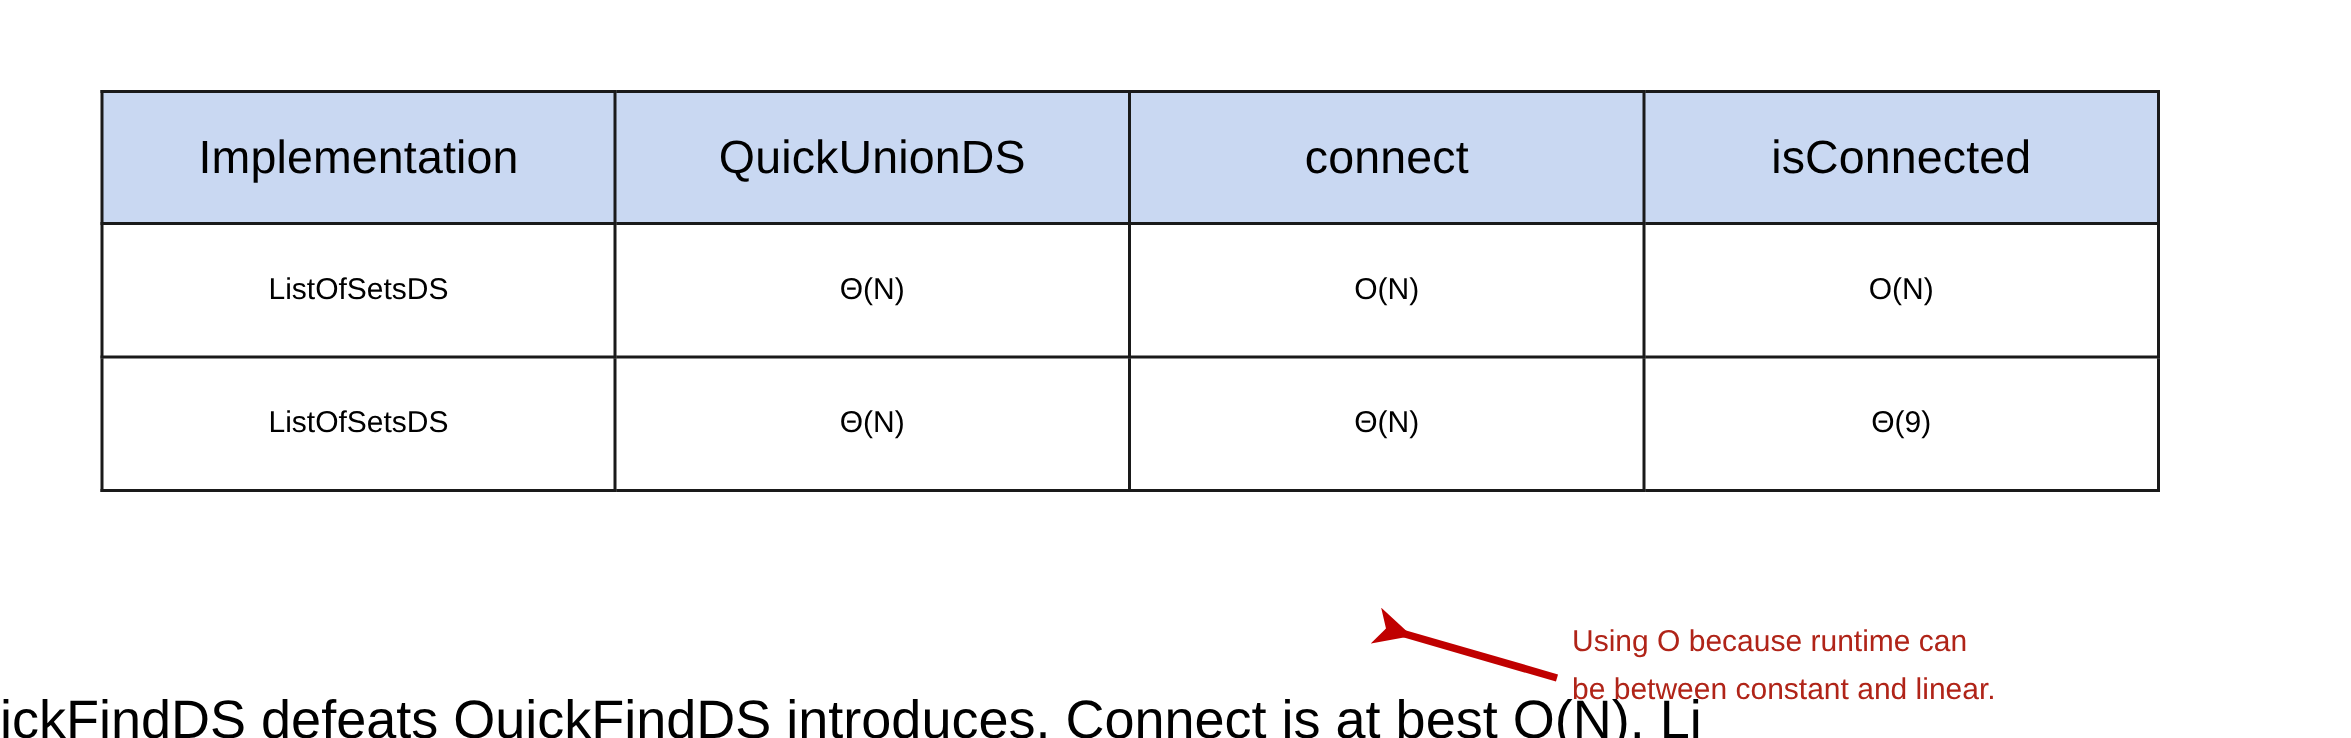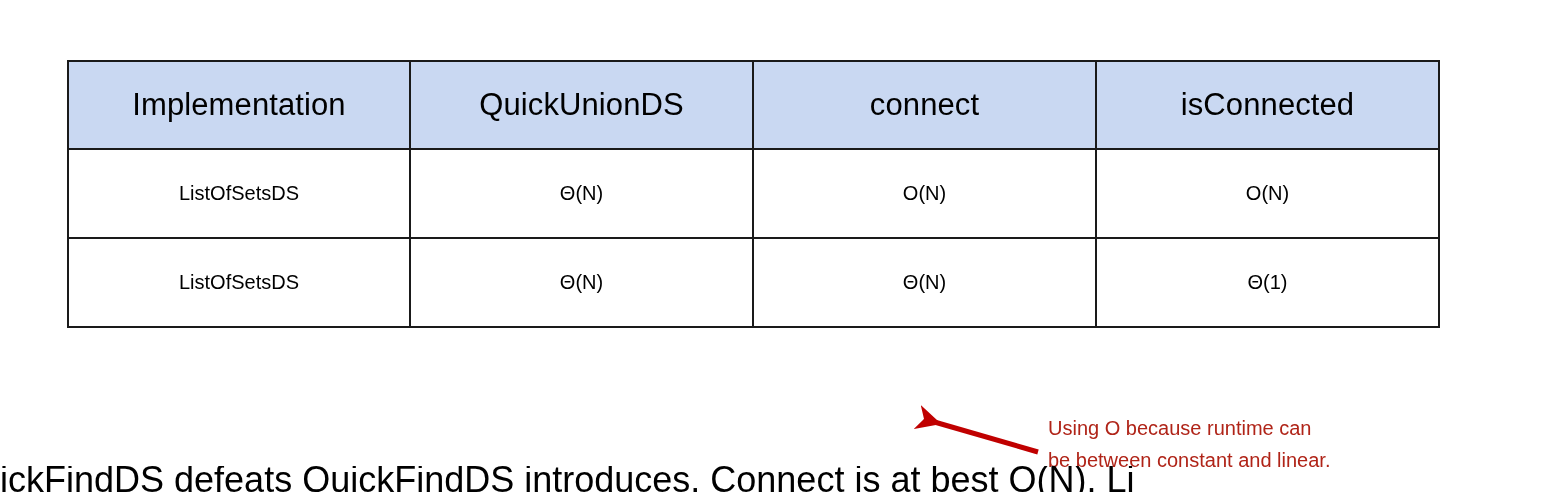--- a/index.html
+++ b/index.html
@@ -130,21 +130,21 @@
       <tr>
         <td>ListOfSetsDS</td>
         <td>Θ(N)</td>
         <td>O(N)</td>
         <td>O(N)</td>
       </tr>
       <tr>
         <td>ListOfSetsDS</td>
         <td>Θ(N)</td>
         <td>Θ(N)</td>
-        <td>Θ(1)</td>
+        <td>Θ(9)</td>
       </tr>
     </tbody>
   </table>
 
   <div class="arrow-layer">
     <svg width="160" height="66" viewBox="0 0 160 66">
       <defs>
         <marker id="arrowhead" markerWidth="5" markerHeight="5" refX="3.6" refY="2.5" orient="auto" markerUnits="strokeWidth">
           <path d="M5,0 L0,2.5 L5,5 L3.6,2.5 Z" fill="#c00000"></path>
         </marker>

